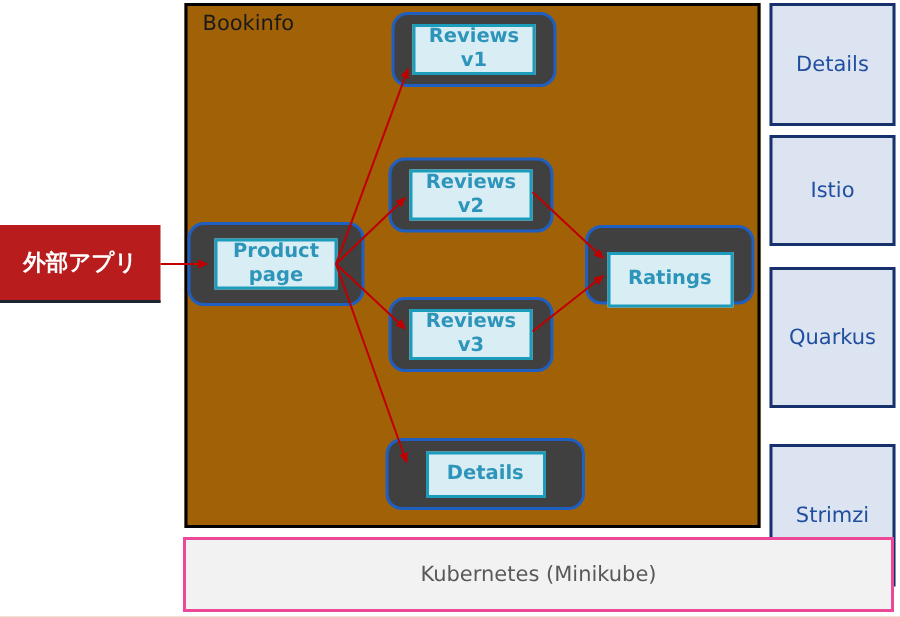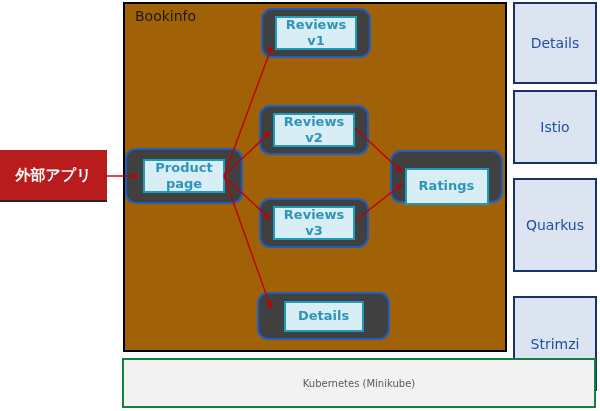--- a/index.html
+++ b/index.html
@@ -90,25 +90,25 @@
   .side-1 { top: 90px;  height: 74px; }
   .side-2 { top: 178px; height: 94px; }
   .side-3 { top: 266px; height: 95px; margin-top: 30px; }
 
   
   .platform {
     position: absolute;
     left: 122px; top: 358px;
     width: 474px; height: 50px;
     background: #f2f2f2;
-    border: 2px solid #15803d;
+    border: 2px solid #ec4899;
     box-sizing: border-box;
     display: flex; align-items: center; justify-content: center;
     color: #595959;
-    font-size: 10px;
+    font-size: 14px;
   }
 
   
   .arrows {
     position: absolute;
     left: 0; top: 0;
     width: 600px; height: 411px;
     pointer-events: none;
   }
 </style>

